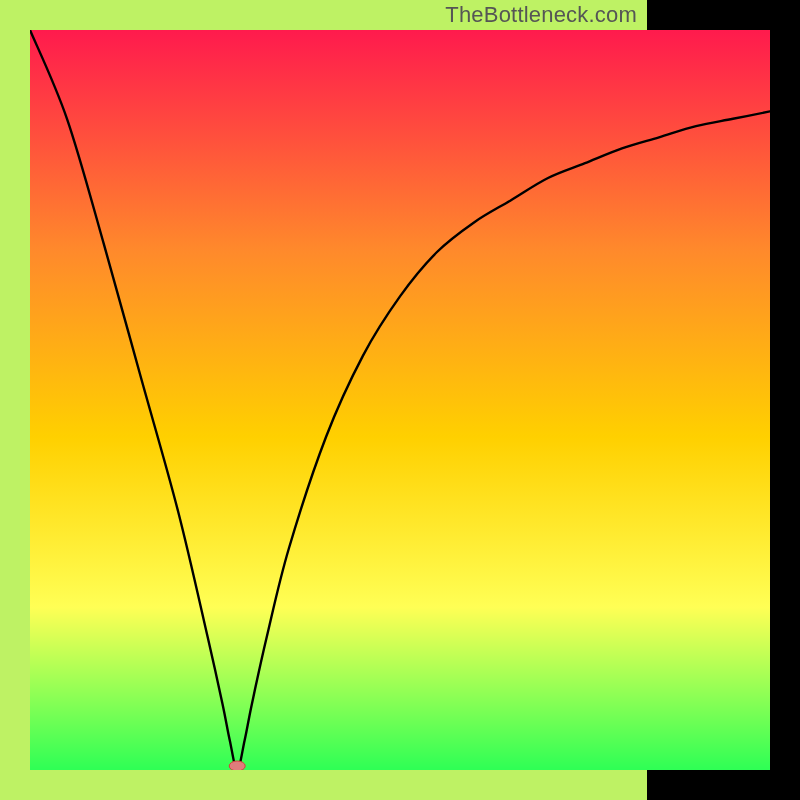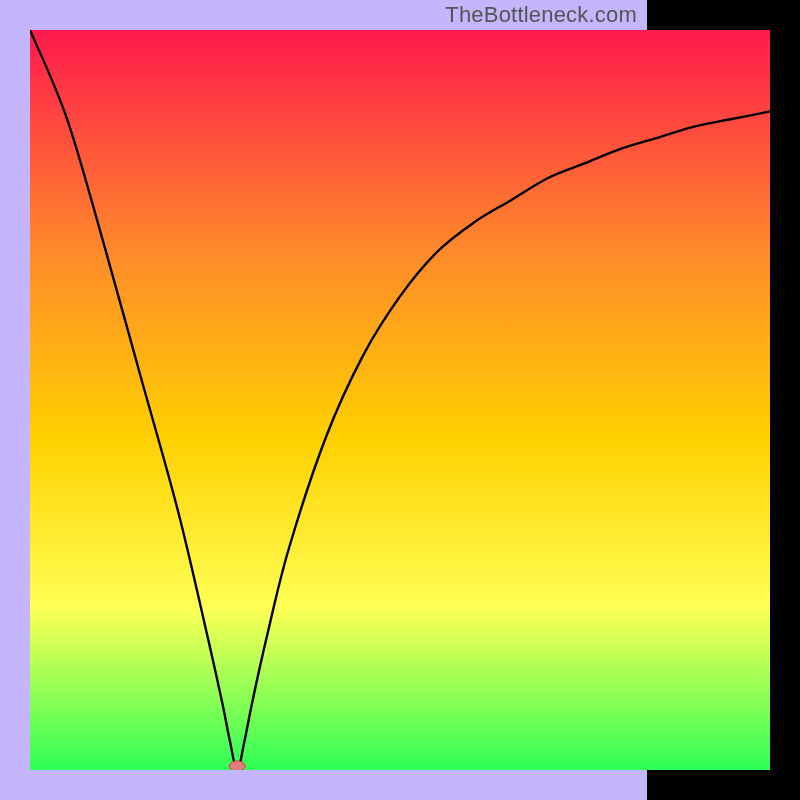--- a/index.html
+++ b/index.html
@@ -7,21 +7,21 @@
     padding: 0;
     width: 800px;
     height: 800px;
     background: #000;
     overflow: hidden;
     font-family: Arial, Helvetica, sans-serif;
   }
   .outer {
     width: 647px;
     height: 800px;
-    background: #c4b5fd;
+    background: #bef264;
     position: relative;
   }
   .watermark {
     position: absolute;
     top: 2px;
     right: 10px;
     color: #555;
     font-size: 22px;
     font-weight: 500;
     letter-spacing: 0.2px;

